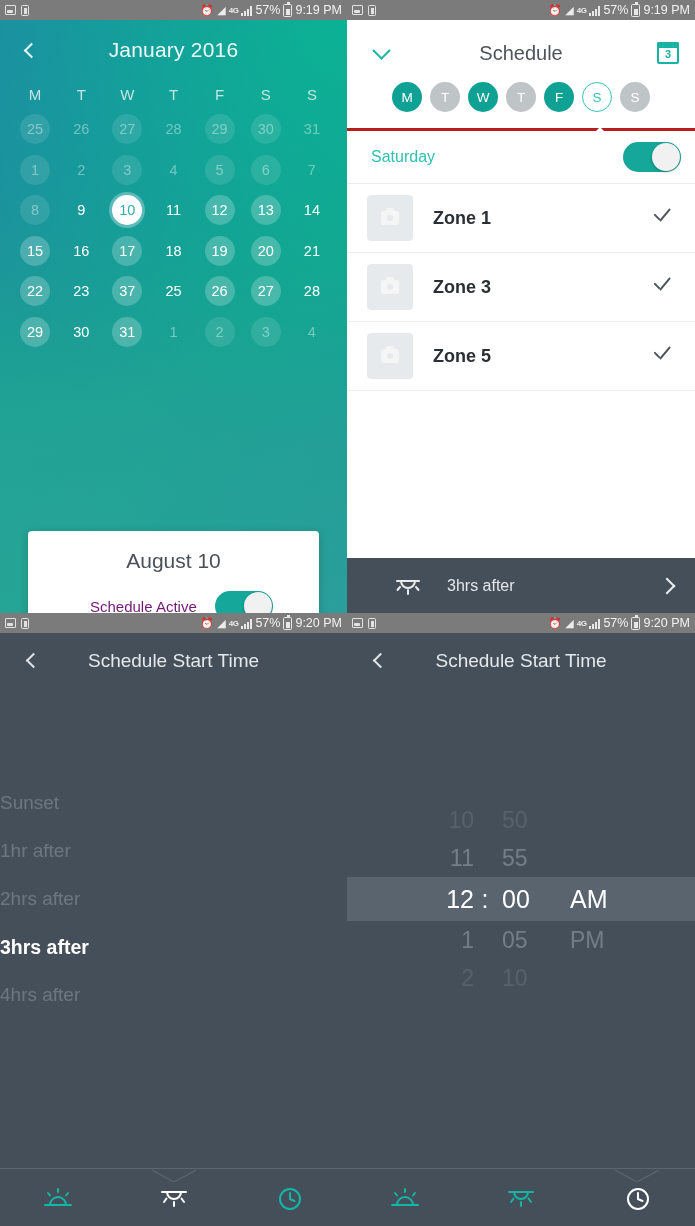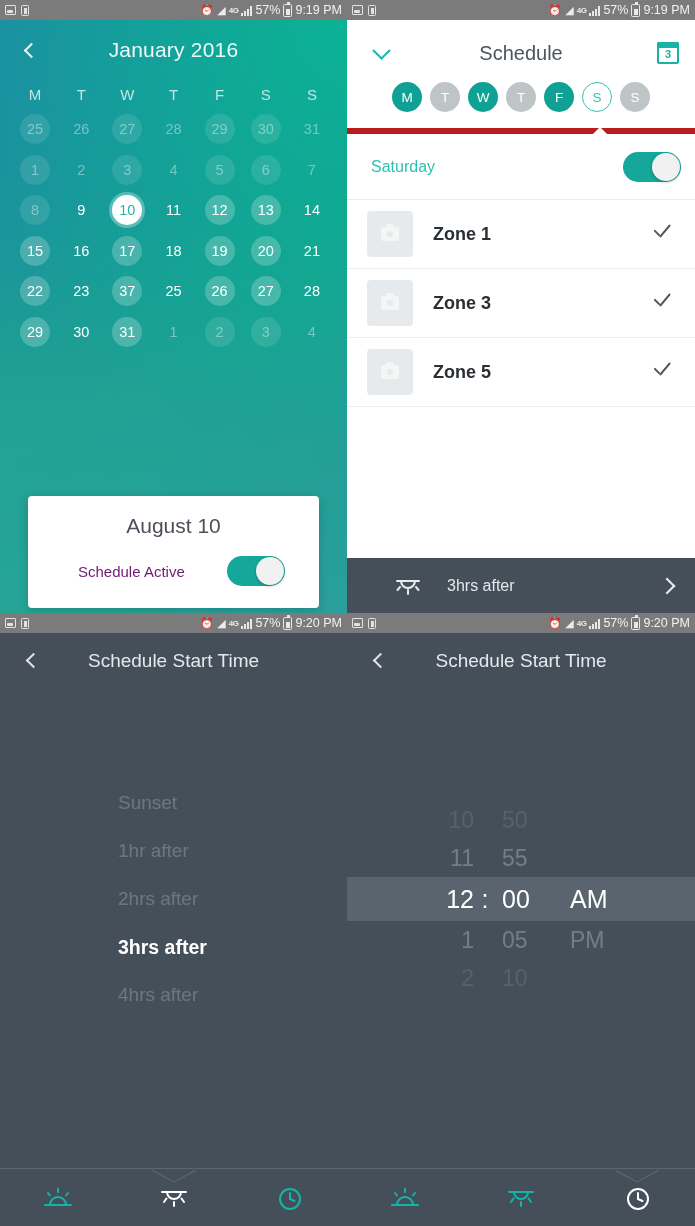--- a/index.html
+++ b/index.html
@@ -61,23 +61,23 @@
   .cal-cell { flex:1; height:40.5px; display:flex; align-items:center; justify-content:center; }
   .daynum { width:30px; height:30px; border-radius:50%; display:flex; align-items:center;
      justify-content:center; font-size:14.5px; color:#ffffff; }
   .daynum.dim { color:rgba(255,255,255,.40); }
   .daynum.mark { background:rgba(255,255,255,.22); }
   .daynum.mark.dim { background:rgba(255,255,255,.11); }
   .daynum.today { background:#ffffff; color:#2bb3a3; font-weight:500;
      box-shadow:0 0 0 3px rgba(255,255,255,.30); }
 
   .cal-card {
-    position:absolute; left:28px; right:28px; top:476px; background:#fff;
+    position:absolute; left:28px; right:28px; top:511px; background:#fff;
     border-radius:4px; box-shadow:0 2px 10px rgba(0,0,0,.18);
-    padding:18px 0 0; height:112px;
+    padding:18px 12px 0; height:112px;
   }
   .cal-card-title { text-align:center; color:#4a5158; font-size:21px; font-weight:400; }
   .cal-card-row { display:flex; align-items:center; justify-content:space-between;
      padding:18px 34px 0 50px; }
   .cal-card-label { color:#701a75; font-size:15px; }
 
   .toggle { width:58px; height:30px; border-radius:15px; background:#14a79a; position:relative;
      flex:none; }
   .toggle .knob { position:absolute; right:1px; top:1px; width:28px; height:28px; border-radius:50%;
      background:#f1f1f1; box-shadow:0 1px 3px rgba(0,0,0,.28); }
@@ -100,22 +100,22 @@
 
   .daycircles { display:flex; justify-content:center; gap:8px; padding:6px 0 16px; }
   .dcirc { width:30px; height:30px; border-radius:50%; display:flex; align-items:center;
      justify-content:center; font-size:13.5px; color:#fff; background:#bfc4c7; }
   .dcirc.on { background:#0fa194; }
   .dcirc.sel { background:#fff; border:1.6px solid #35c3b5; color:#35c3b5; }
 
   .notch { position:absolute; bottom:-9px; left:0; width:100%; height:10px; pointer-events:none; }
   .notch svg { display:block; }
 
-  .saturday-row { background:#fff; height:72px; display:flex; align-items:center;
-     justify-content:space-between; padding:0 14px 0 24px; border-top:6px solid #b91c1c;
+  .saturday-row { background:#fff; height:56px; display:flex; align-items:center;
+     justify-content:space-between; padding:0 14px 0 24px; border-top:3px solid #b91c1c;
      border-bottom:1px solid #e9ebec; }
   .saturday-label { color:#2fc1b4; font-size:16px; }
 
   .zone-list { background:#fff; flex:1; overflow:hidden; }
   .zone-row { height:69px; display:flex; align-items:center; padding:0 22px 0 20px;
      border-bottom:1px solid #eceeef; }
   .zone-thumb { width:46px; height:46px; border-radius:4px; background:#e7eaec; flex:none;
      display:flex; align-items:center; justify-content:center; }
   .cam { width:18px; height:14px; border-radius:2.5px; background:#f4f6f6; position:relative; }
   .cam:before { content:""; position:absolute; left:5px; top:-3px; width:8px; height:3px;
@@ -145,21 +145,21 @@
      width:26px; height:26px; display:flex; align-items:center; justify-content:center; }
   .dark-back .chev-l { border-color:#dfe3e6; }
   .dark-title { width:100%; text-align:center; color:#e4e8eb; font-size:19px; }
 
   .picker { flex:1; position:relative; display:flex; flex-direction:column; justify-content:center;
      padding-bottom:58px; }
   .opt-list { display:flex; flex-direction:column; align-items:center; }
   .opt { height:48px; display:flex; align-items:center; justify-content:center; width:100%;
      font-size:19px; color:rgba(226,231,234,.26); }
   .opt.sel { color:#ffffff; font-weight:bold; font-size:19.5px; }
-  .opt-list.left-al { align-items:flex-start; padding-left:118px; }
+  .opt-list.left-al { align-items:flex-start; }
   .opt-list.left-al .opt { justify-content:flex-start; }
 
   .time-picker { display:flex; flex-direction:column; align-items:center; width:100%; }
   .t-row { display:flex; align-items:center; justify-content:center; width:100%; height:38px;
      font-size:23px; color:rgba(226,231,234,.24); }
   .t-row.faint { color:rgba(226,231,234,.12); }
   .t-row.near { color:rgba(226,231,234,.30); }
   .t-row.sel { background:#5a646e; color:#ffffff; height:44px; font-size:25px; }
   .t-col { width:52px; text-align:right; }
   .t-sep { width:22px; text-align:center; }

